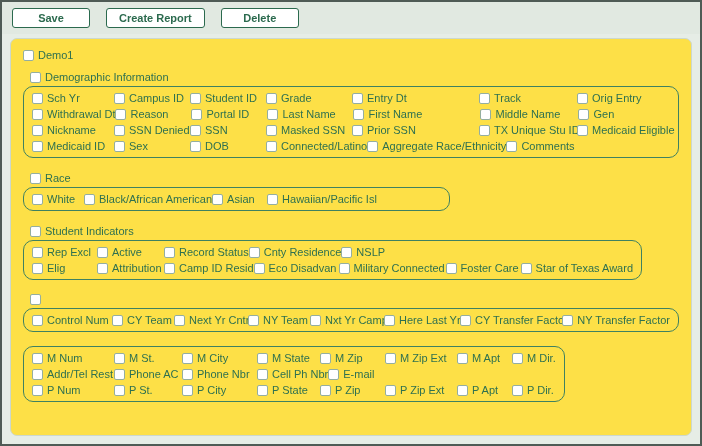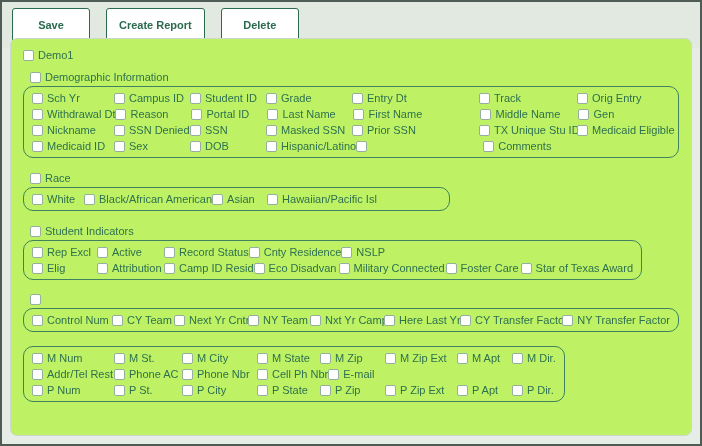--- a/index.html
+++ b/index.html
@@ -1,21 +1,21 @@
 <!DOCTYPE html>
 <html style="--accent: #2b6a4e; --text: #2e7050; --box_border: #3f8161; --toolbar_bg: #e1e9e1; --page_bg: #e6ede6;"><head>
 <meta charset="utf-8">
 <style>
   *{box-sizing:border-box;margin:0;padding:0;}
   html,body{background:#ffffff;}
   body{font-family:"Liberation Sans",sans-serif;}
   .window{position:relative;width:702px;height:446px;border:2px solid #4f5b55;background:var(--page_bg,#e6ede6);overflow:hidden;}
   .toolbar{display:flex;gap:16px;padding:6px 10px;background:var(--toolbar_bg,#e1e9e1);}
-  .tb-btn{min-width:78px;padding:10px 12px;font-family:"Liberation Sans",sans-serif;font-size:11px;font-weight:600;color:var(--accent,#2b6a4e);background:#ffffff;border:1px solid var(--accent,#2b6a4e);border-radius:3px;cursor:pointer;}
-  .card{position:absolute;top:36px;left:8px;right:8px;bottom:8px;background:#bef264;border:1px solid #ccd8cc;border-radius:7px;padding:10px 12px;overflow:hidden;}
+  .tb-btn{min-width:78px;padding:3px 12px;font-family:"Liberation Sans",sans-serif;font-size:11px;font-weight:600;color:var(--accent,#2b6a4e);background:#ffffff;border:1px solid var(--accent,#2b6a4e);border-radius:3px;cursor:pointer;}
+  .card{position:absolute;top:36px;left:8px;right:8px;bottom:8px;background:#fde047;border:1px solid #ccd8cc;border-radius:7px;padding:10px 12px;overflow:hidden;}
   .cb-item{display:inline-flex;align-items:center;gap:4px;cursor:pointer;}
   .cb{width:11px;height:11px;flex:none;background:#ffffff;border:1px solid #94ae9f;border-radius:2px;}
   .cb-label{font-size:11px;color:var(--text,#2e7050);white-space:nowrap;}
   .root-cb{display:flex;margin-bottom:10px;}
   .section{margin-bottom:14px;}
   .section-title{display:flex;margin:0 0 3px 7px;align-items:center;}
   .fieldset{border:1px solid var(--box_border,#3f8161);border-radius:10px;padding:3px 8px;width:fit-content;max-width:100%;}
   .row{display:flex;align-items:center;height:16px;}
 
   
@@ -176,24 +176,25 @@
             <label class="cb-item">
               <span class="cb"></span>
               <span class="cb-label">Sex</span>
             </label>
             <label class="cb-item">
               <span class="cb"></span>
               <span class="cb-label">DOB</span>
             </label>
             <label class="cb-item">
               <span class="cb"></span>
-              <span class="cb-label">Hispanic/Latino</span>
-            </label>
-            <label class="cb-item">
-              <span class="cb"></span>
+              <span class="cb-label">Connected/Latino</span>
+            </label>
+            <label class="cb-item">
+              <span class="cb"></span>
+              <span class="cb-label">Aggregate Race/Ethnicity</span>
             </label>
             <label class="cb-item">
               <span class="cb"></span>
               <span class="cb-label">Comments</span>
             </label>
           </div>
         </div>
     </div>
 
     <div class="section">

